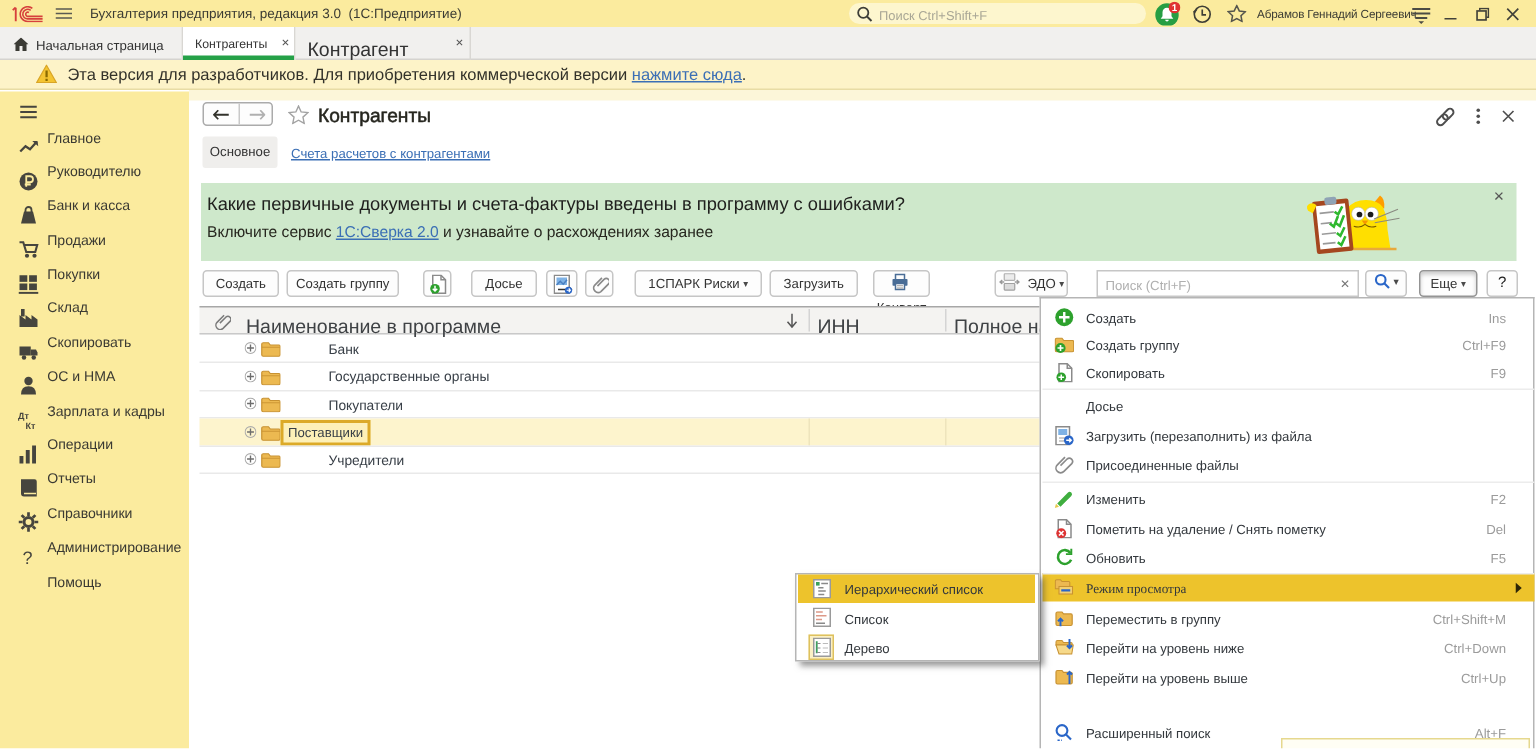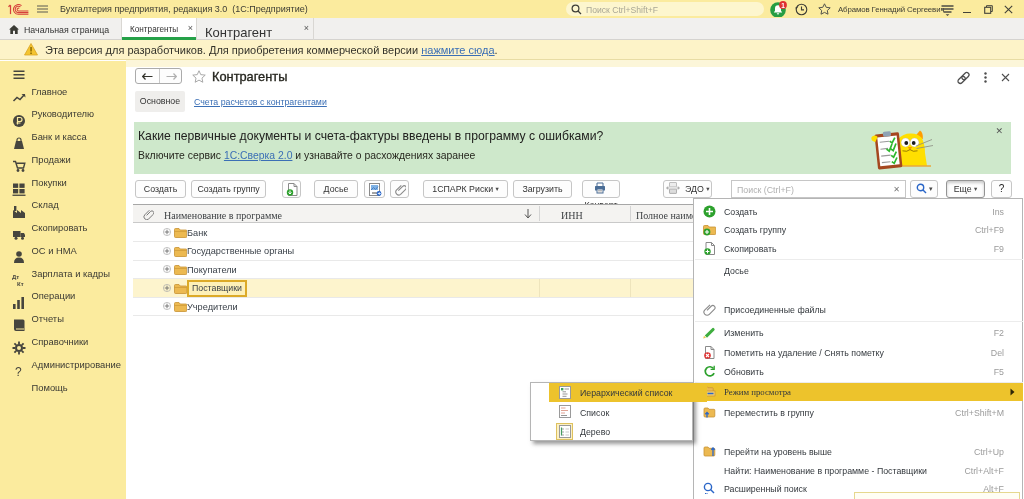--- a/index.html
+++ b/index.html
@@ -46,36 +46,36 @@
   #banner .lnk { color:#3b6fb5; text-decoration:underline; }
   #banner .x { position:absolute; right:8px; top:4px; color:#555; font-size:9px; }
 
   
   .btn { position:absolute; top:180px; height:18px; background:#fdfdfd; border:1px solid #c6c6c6; border-radius:3px; font-size:8.8px; color:#333; text-align:center; }
   .btn span.car { color:#4a4a4a; font-size:6.5px; vertical-align:1px; }
 
   
   #grid-hd { left:133px; top:204px; width:885px; height:19px; background:#f4f3f1; border-top:1px solid #a7a7a7; border-bottom:1px solid #c9c9c9; white-space:nowrap; }
   .gh-sep { position:absolute; top:206px; width:1px; height:15px; background:#d4d4d4; }
-  .gh-tx { position:absolute; font-size:10px; color:#3f4245; top:5px;font-family:Liberation Serif, serif; }
+  .gh-tx { position:absolute; font-size:13px; color:#3f4245; top:5px; }
   .grow { position:absolute; left:133px; width:560px; height:18px; }
-  .grow .tx { position:absolute; left:54px; top:4.5px; font-size:9.2px; color:#383f47; }
+  .grow .tx { position:absolute; left:42px; top:4.5px; font-size:9.2px; color:#383f47;padding-left:44px; }
   .rowsep { position:absolute; left:133px; width:885px; height:1px; background:#e9e9e9; }
 
   
   #menu { left:693px; top:198px; width:330px; height:301px; background:#fff; border:1px solid #b5b5b5; border-bottom:none; }
   .mi { position:absolute; left:1px; width:328px; height:19px; }
   .mi .tx { position:absolute; left:29px; top:5px; font-size:8.8px; color:#33383d; }
   .mi .sc { position:absolute; right:19px; top:5px; font-size:8.8px; color:#9b9b9b; }
   .mi .ic { position:absolute; left:8px; top:3px; width:13px; height:13px; }
   .msep { position:absolute; left:1px; width:328px; height:1px; background:#ececec; }
 
   
   #submenu { left:530px; top:382px; width:163px; height:59px; background:#fff; border:1px solid #b5b5b5; box-shadow:3px 3px 4px rgba(70,70,70,0.55); }
-  .smi { position:absolute; left:18px; width:158px; height:19px; }
+  .smi { position:absolute; left:1px; width:158px; height:19px; }
   .smi .tx { position:absolute; left:31px; top:5px; font-size:8.8px; color:#33383d; }
   .smi .ic { position:absolute; left:10px; top:3px; width:12px; height:13px; }
 
   #tooltip { left:854px; top:492px; width:166px; height:7px; background:#fffef4; border:1px solid #e6d88e; border-bottom:none; z-index:30; }
   #menu { z-index:10; }
   #submenu { z-index:20; }
 </style></head>
 <body>
 
 <div class="abs" id="titlebar"></div>
@@ -391,21 +391,21 @@
   </div>
 
 <div class="abs" id="grid-hd">
   <svg style="position:absolute;left:10px;top:3px" width="11" height="12" viewBox="0 0 11 12">
     <path d="M3.6 7.4 L7.7 3.3 A2 2 0 0 1 10.5 6.1 L5.7 10.9 A2.83 2.83 0 0 1 1.7 6.9 L6.4 2.2" stroke="#7a7a7a" stroke-width="1" fill="none"></path>
   </svg>
   <span class="gh-tx" style="left:31px">Наименование в программе</span>
   <svg style="position:absolute;left:391px;top:4px" width="8" height="10" viewBox="0 0 8 10">
       <path d="M4 0 L4 8 M1 5.5 L4 9 L7 5.5" stroke="#555" stroke-width="1" fill="none"></path>
     </svg>
-  <span class="gh-tx" style="left:428px">ИНН</span>
+  <span class="gh-tx" style="left:412px">ИНН</span>
   <span class="gh-tx" style="left:503px">Полное наиме</span>
 </div>
 <div class="gh-sep abs" style="left:539px"></div>
 <div class="gh-sep abs" style="left:630px"></div>
 <div id="grid-rows">
     <div class="grow" style="top:223px;">
       <svg style="position:absolute;left:30px;top:5px" width="8" height="8" viewBox="0 0 8 8">
         <circle cx="4" cy="4" r="3.6" stroke="#ababab" fill="none" stroke-width="0.7"></circle>
         <path d="M4 1.7 V6.3 M1.7 4 H6.3" stroke="#6e6e6e" stroke-width="0.9"></path>
       </svg>
@@ -492,20 +492,30 @@
         <path d="M8.5 0.5 V3.5 H11.5" fill="none" stroke="#8a8a8a"></path>
         <circle cx="4.5" cy="9.5" r="3.2" fill="#2da12d"></circle>
         <path d="M4.5 7.6 V11.4 M2.6 9.5 H6.4" stroke="#fff" stroke-width="1"></path>
       </svg>
       <span class="tx">Скопировать</span>
       <span class="sc">F9</span>
     </div>
     <div class="mi" style="top:62.30000000000001px;">
       <span class="tx">Досье</span>
     </div>
+    <div class="mi" style="top:81.5px;">
+      <svg class="ic" viewBox="0 0 13 13">
+        <rect x="1" y="0.5" width="9" height="12" fill="#fff" stroke="#8a8a8a"></rect>
+        <rect x="2.5" y="2" width="6" height="4" fill="#7fb2e5"></rect>
+        <path d="M3 8 H8 M3 10 H8" stroke="#999" stroke-width="0.8"></path>
+        <circle cx="9.5" cy="9.5" r="3.2" fill="#2a66c8"></circle>
+        <path d="M7.8 9.5 h3.4 m-1.4 -1.4 l1.4 1.4 l-1.4 1.4" stroke="#fff" stroke-width="0.9" fill="none"></path>
+      </svg>
+      <span class="tx">Загрузить (перезаполнить) из файла</span>
+    </div>
     <div class="mi" style="top:100.80000000000001px;">
       <svg class="ic" viewBox="0 0 13 13">
         <path d="M4 8.4 L8.4 4 A2.2 2.2 0 0 1 11.5 7.1 L6.3 12.3 A3.1 3.1 0 0 1 1.9 7.9 L7 2.8" stroke="#8a8a8a" stroke-width="1.1" fill="none" transform="translate(0 -1)"></path>
       </svg>
       <span class="tx">Присоединенные файлы</span>
     </div>
     <div class="mi" style="top:124.39999999999998px;">
       <svg class="ic" viewBox="0 0 13 13">
         <path d="M2.8 10.2 L10 3 A1.55 1.55 0 0 0 7.8 0.8 L0.6 8 Z" transform="translate(1.2 1.6)" fill="#3fae3f"></path>
         <path d="M0.2 12.6 L3 11.8 L1 9.8 Z" fill="#e6c94d"></path>
@@ -543,31 +553,36 @@
       </svg>
     </div>
     <div class="mi" style="top:204.2px;">
       <svg class="ic" viewBox="0 0 13 13">
         <path d="M1 3 a1 1 0 0 1 1 -1 H5 l1 1.3 H11 a0.8 0.8 0 0 1 0.8 0.8 V10 a1 1 0 0 1 -1 1 H2 a1 1 0 0 1 -1 -1 Z" fill="#ecb951" stroke="#c89232" stroke-width="0.8"></path>
         <path d="M4 11.5 V6.5 M2.3 8.2 L4 6.5 L5.7 8.2" stroke="#2a66c8" stroke-width="1.3" fill="none"></path>
       </svg>
       <span class="tx">Переместить в группу</span>
       <span class="sc">Ctrl+Shift+M</span>
     </div>
+    <div class="mi" style="top:223px;">
+      <svg class="ic" viewBox="0 0 13 13">
+        <path d="M1 3 a1 1 0 0 1 1 -1 H5 l1 1.3 H11 a0.8 0.8 0 0 1 0.8 0.8 V5 H1 Z" fill="#ecb951" stroke="#c89232" stroke-width="0.7"></path>
+        <path d="M1 5 L3 11 H11.5 L12.5 5 Z" fill="#f6d98a" stroke="#c89232" stroke-width="0.7"></path>
+        <path d="M10 1 V7 M8.3 5.3 L10 7 L11.7 5.3" stroke="#2a66c8" stroke-width="1.3" fill="none"></path>
+      </svg>
+      <span class="tx">Перейти на уровень ниже</span>
+      <span class="sc">Ctrl+Down</span>
+    </div>
     <div class="mi" style="top:242.7px;">
       <svg class="ic" viewBox="0 0 13 13">
         <path d="M1 3 a1 1 0 0 1 1 -1 H5 l1 1.3 H11 a0.8 0.8 0 0 1 0.8 0.8 V10 a1 1 0 0 1 -1 1 H2 a1 1 0 0 1 -1 -1 Z" fill="#ecb951" stroke="#c89232" stroke-width="0.8"></path>
         <path d="M10 11 V3 M8.3 4.7 L10 3 L11.7 4.7" stroke="#2a66c8" stroke-width="1.3" fill="none"></path>
       </svg>
       <span class="tx">Перейти на уровень выше</span>
       <span class="sc">Ctrl+Up</span>
-    </div>
-    <div class="mi" style="top:261.8px;">
-      <span class="tx">Найти: Наименование в программе - Поставщики</span>
-      <span class="sc">Ctrl+Alt+F</span>
     </div>
     <div class="mi" style="top:279.7px;">
       <svg class="ic" viewBox="0 0 13 13">
         <circle cx="5" cy="5" r="3.6" stroke="#2a66c8" stroke-width="1.4" fill="none"></circle>
         <path d="M7.5 7.5 L11 11" stroke="#2a66c8" stroke-width="1.4"></path>
         <path d="M2 11.5 H5" stroke="#2a66c8" stroke-width="1" stroke-dasharray="1.5 1"></path>
       </svg>
       <span class="tx">Расширенный поиск</span>
       <span class="sc">Alt+F</span>
     </div>

